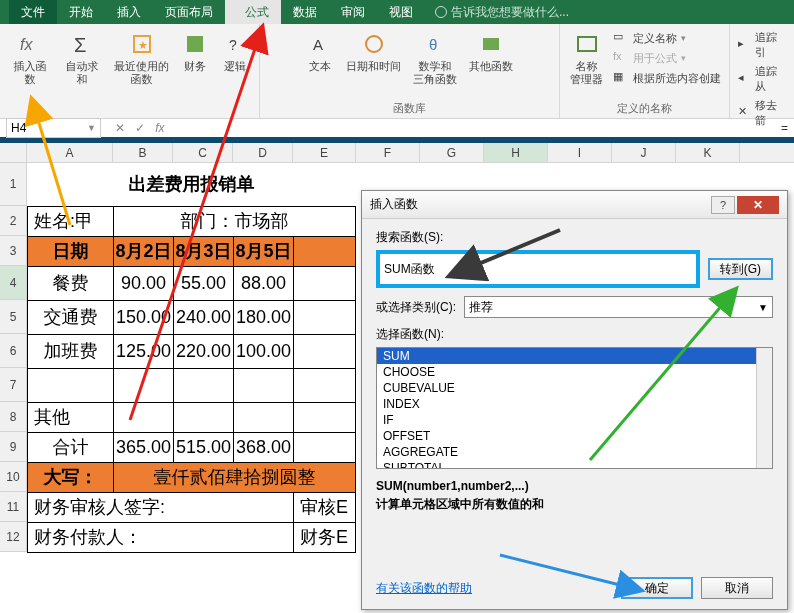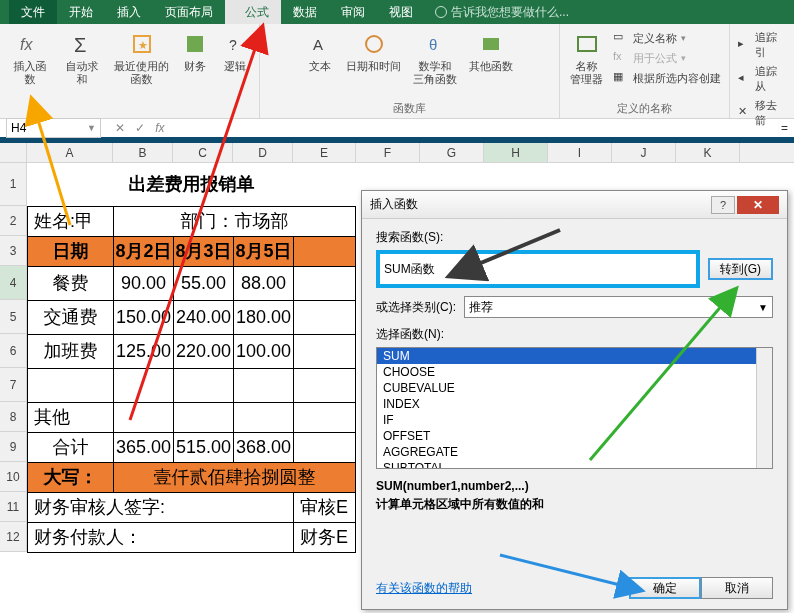--- a/index.html
+++ b/index.html
@@ -65,21 +65,21 @@
 .dlg-btn { height: 22px; padding: 0 10px; border: 1px solid #888; background: linear-gradient(#fdfdfd,#e4e4e4); font-size: 12px; cursor: pointer; }
 .dlg-btn.primary { border: 2px solid #3b9fe2; }
 .dlg-select { flex: 1; height: 22px; border: 1px solid #888; background: #fff; padding: 0 4px; font-size: 12px; display: flex; align-items: center; justify-content: space-between; }
 .dlg-list { border: 1px solid #888; background: #fff; height: 122px; overflow: hidden; position: relative; }
 .dlg-list .opt { padding: 1px 6px; font-size: 12px; }
 .dlg-list .opt.sel { background: #1e62c8; color: #fff; }
 .dlg-list .sb { position: absolute; right: 0; top: 0; width: 16px; height: 100%; background: #efefef; border-left: 1px solid #ccc; }
 .dlg-desc { margin-top: 8px; font-size: 12px; line-height: 18px; font-weight: bold; }
 .dlg-foot { position: absolute; bottom: 10px; left: 14px; right: 14px; display: flex; justify-content: space-between; align-items: center; }
 .dlg-foot .link { color: #0066cc; text-decoration: underline; cursor: pointer; }
-.dlg-foot .fbtns { display: flex; gap: 0; }
+.dlg-foot .fbtns { display: flex; gap: 8px; }
 
 
 .arrows { position: absolute; left: 0; top: 0; pointer-events: none; }
 .colA{width:86px}.colB{width:60px}.colC{width:60px}.colD{width:60px}.colE{width:63px}
 .colF{width:64px}.colG{width:64px}.colH{width:64px}.colI{width:64px}.colJ{width:64px}.colK{width:64px}
 </style>
 </head>
 <body>
 
 <div class="titlebar">

